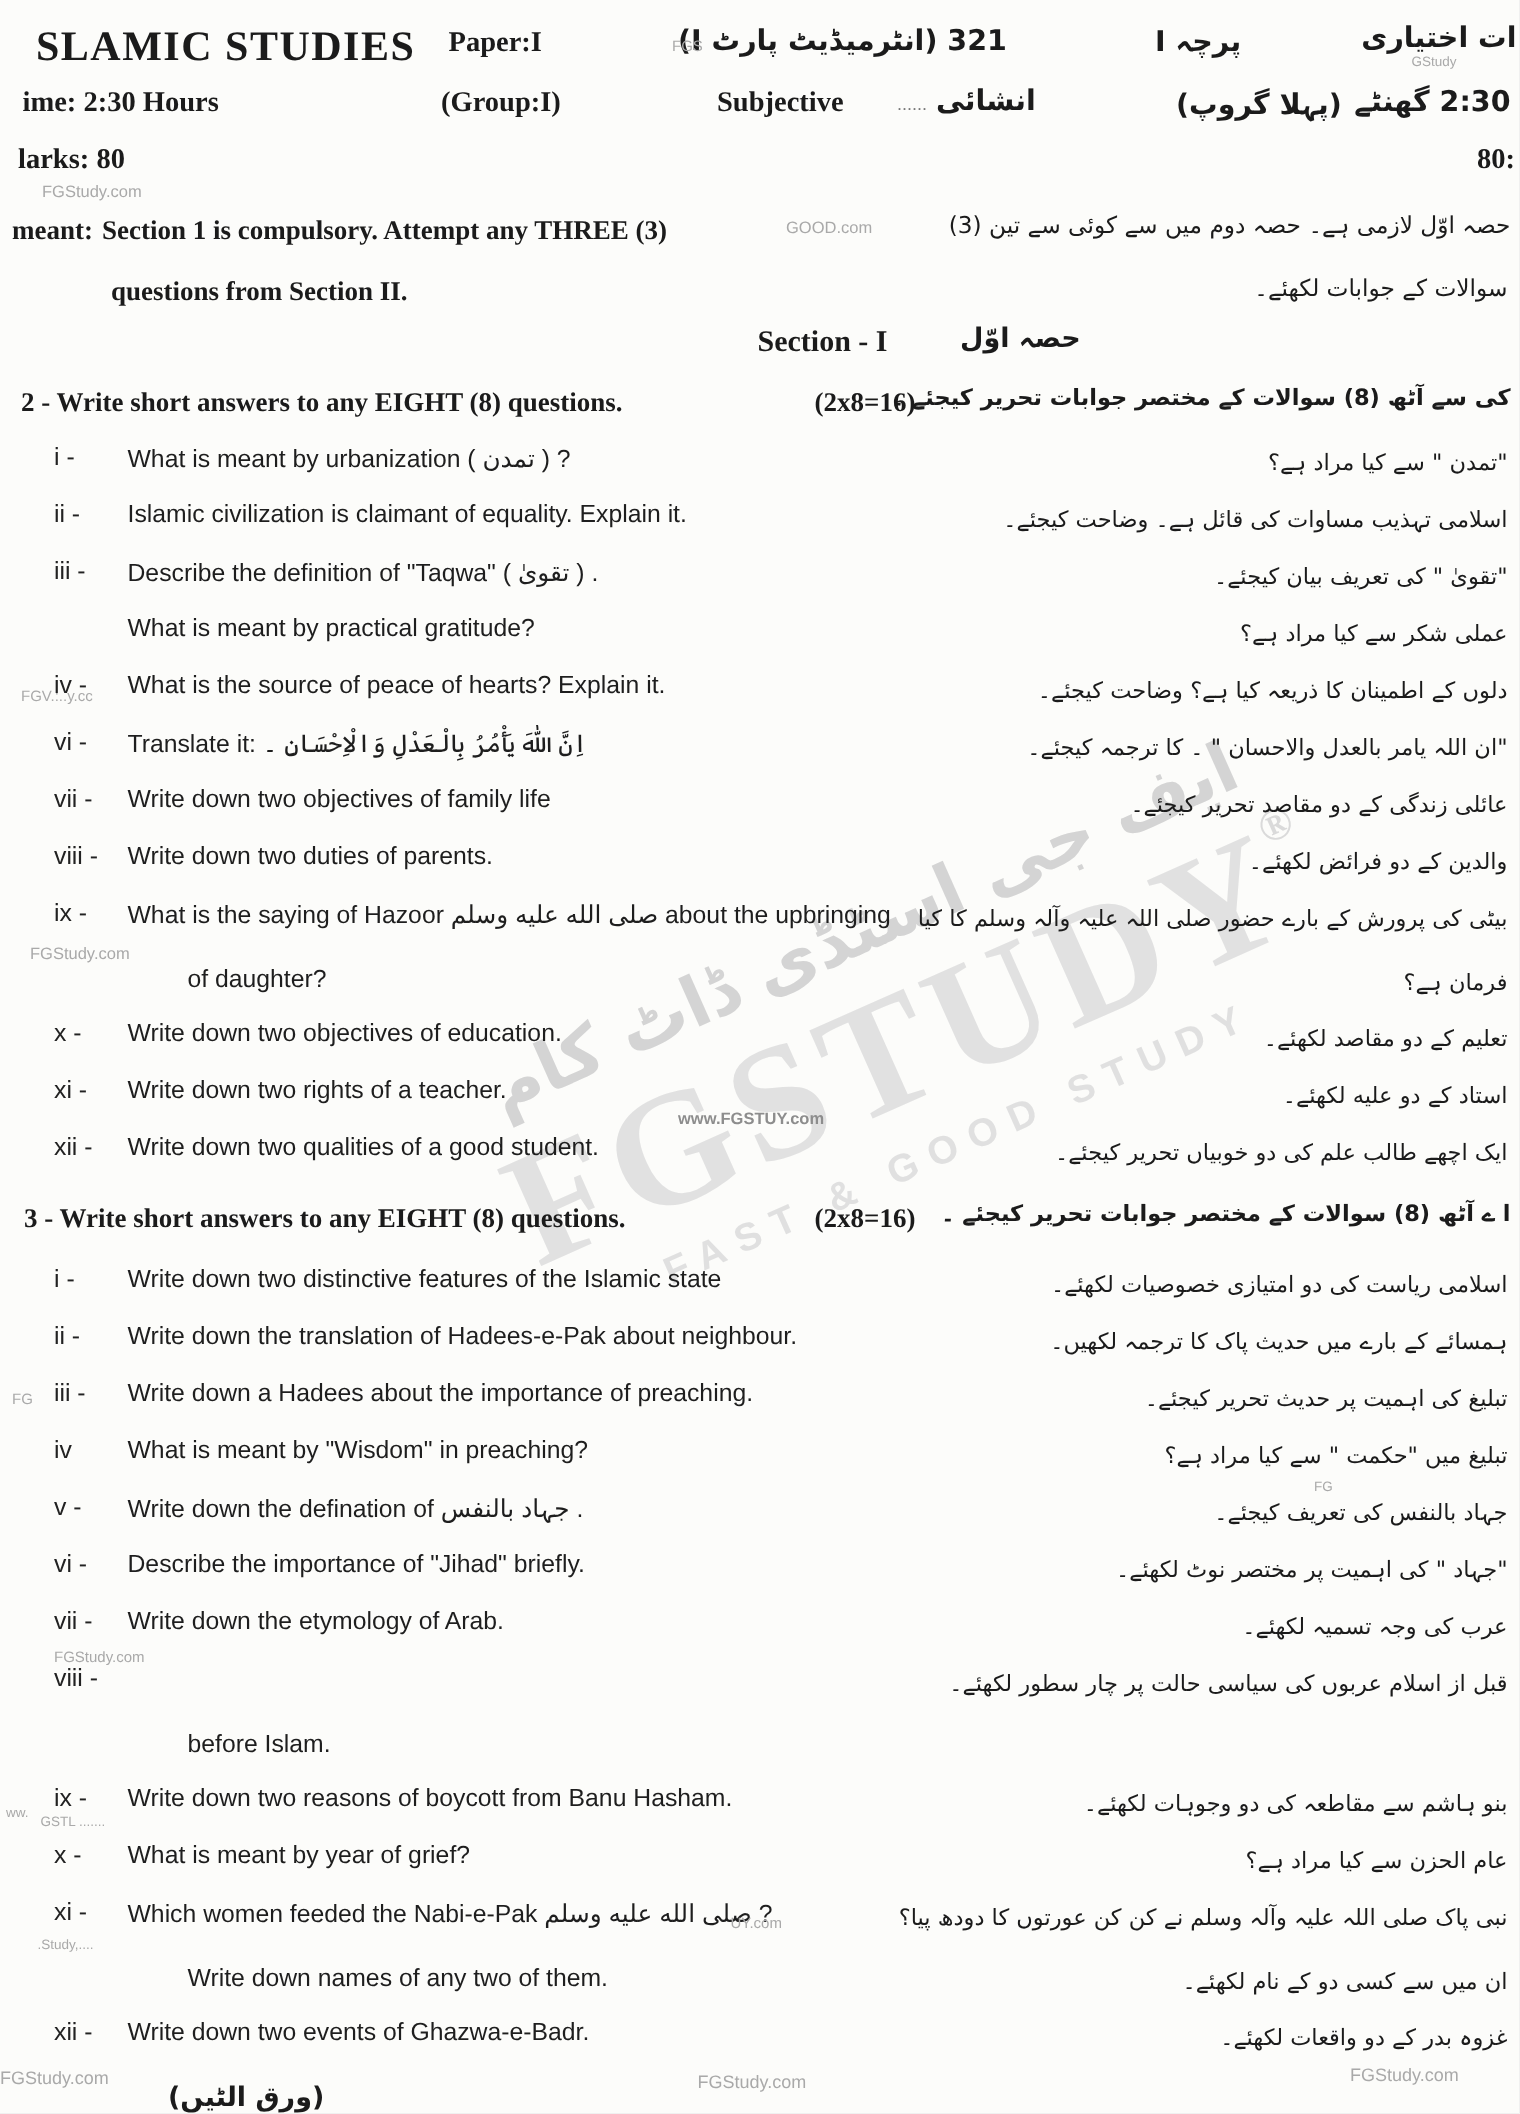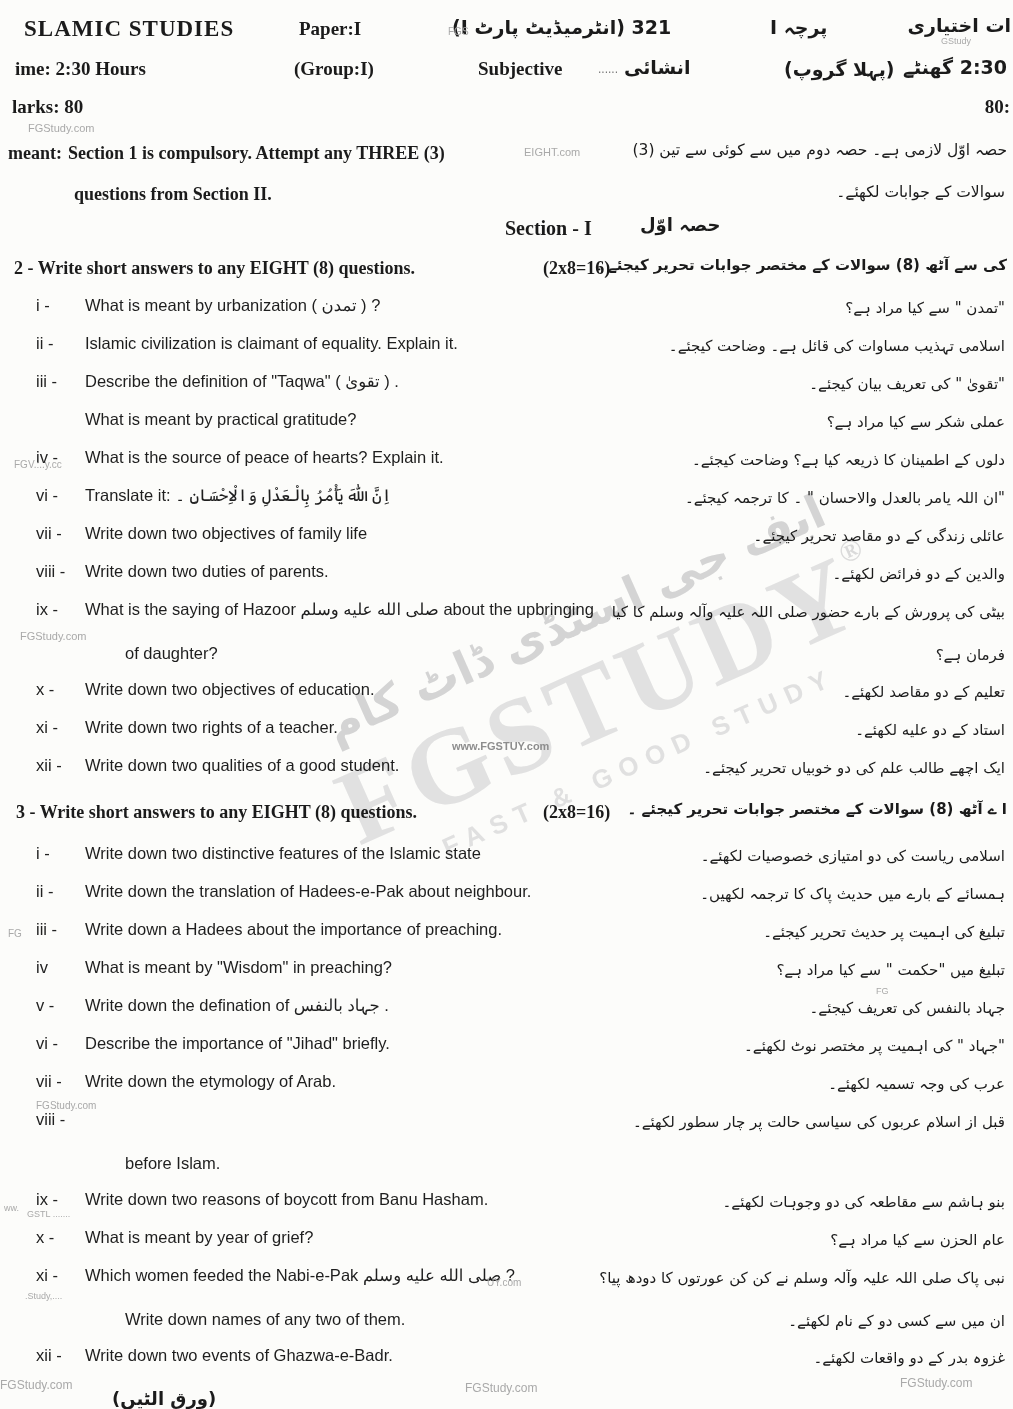--- a/index.html
+++ b/index.html
@@ -9,21 +9,21 @@
     background:#fcfcfa;
     overflow:hidden;
     font-family:"Liberation Sans",sans-serif;
     color:#1b1b1b;
   }
   .abs{position:absolute;white-space:nowrap;}
   .serif{font-family:"Liberation Serif",serif;}
   .b{font-weight:bold;}
   .ur{direction:rtl;unicode-bidi:plaintext;font-family:"DejaVu Sans",sans-serif;}
   
-  .h1{font-size:23px;letter-spacing:1px;}
+  .h1{font-size:28px;letter-spacing:1px;}
   .h2{font-size:19px;}
   
   #wm-big{
     position:absolute;left:285px;top:515px;width:640px;height:340px;
     transform:rotate(-24deg);transform-origin:center center;
     display:flex;flex-direction:column;align-items:center;justify-content:center;
     z-index:0;pointer-events:none;
   }
   .wm-ur{font-size:46px;font-weight:bold;color:#d4d4d4;font-family:"DejaVu Sans",sans-serif;direction:rtl;}
   .wm-main{font-size:108px;font-weight:bold;color:#e1e1e1;font-family:"Liberation Serif",serif;letter-spacing:6px;line-height:1.05;}
@@ -220,21 +220,21 @@
           <span class="q-num">xii -</span>
           <span class="q-en">Write down two events of Ghazwa-e-Badr.</span>
           <span class="q-ur ur">غزوہ بدر کے دو واقعات لکھئے۔</span>
         </div>
       </div>
 
     <div class="abs b ur" style="left:112px;top:1388px;font-size:18px;">(ورق الٹیں)</div>
   </div>
 
 <span class="wm-small" style="left: 28px; top: 122px; font-size: 11px;">FGStudy.com</span>
-    <span class="wm-small" style="left: 524px; top: 146px; font-size: 11px;">EIGHT.com</span>
+    <span class="wm-small" style="left: 524px; top: 146px; font-size: 11px;">GOOD.com</span>
     <span class="wm-small" style="left: 448px; top: 26px; font-size: 10px;">FGS</span>
     <span class="wm-small" style="left: 941px; top: 36px; font-size: 9px;">GStudy</span>
     <span class="wm-small" style="left: 14px; top: 459px; font-size: 10px;">FGV.:..y.cc</span>
     <span class="wm-small" style="left: 20px; top: 630px; font-size: 11px;">FGStudy.com</span>
     <span class="wm-small" style="left: 452px; top: 740px; font-size: 11px; font-weight: bold; color: rgb(141, 141, 141);">www.FGSTUY.com</span>
     <span class="wm-small" style="left: 8px; top: 928px; font-size: 10px;">FG</span>
     <span class="wm-small" style="left: 876px; top: 986px; font-size: 9px;">FG</span>
     <span class="wm-small" style="left: 36px; top: 1100px; font-size: 10px;">FGStudy.com</span>
     <span class="wm-small" style="left: 4px; top: 1203px; font-size: 9px;">ww.</span>
     <span class="wm-small" style="left: 27px; top: 1209px; font-size: 9px;">GSTL .......</span>

